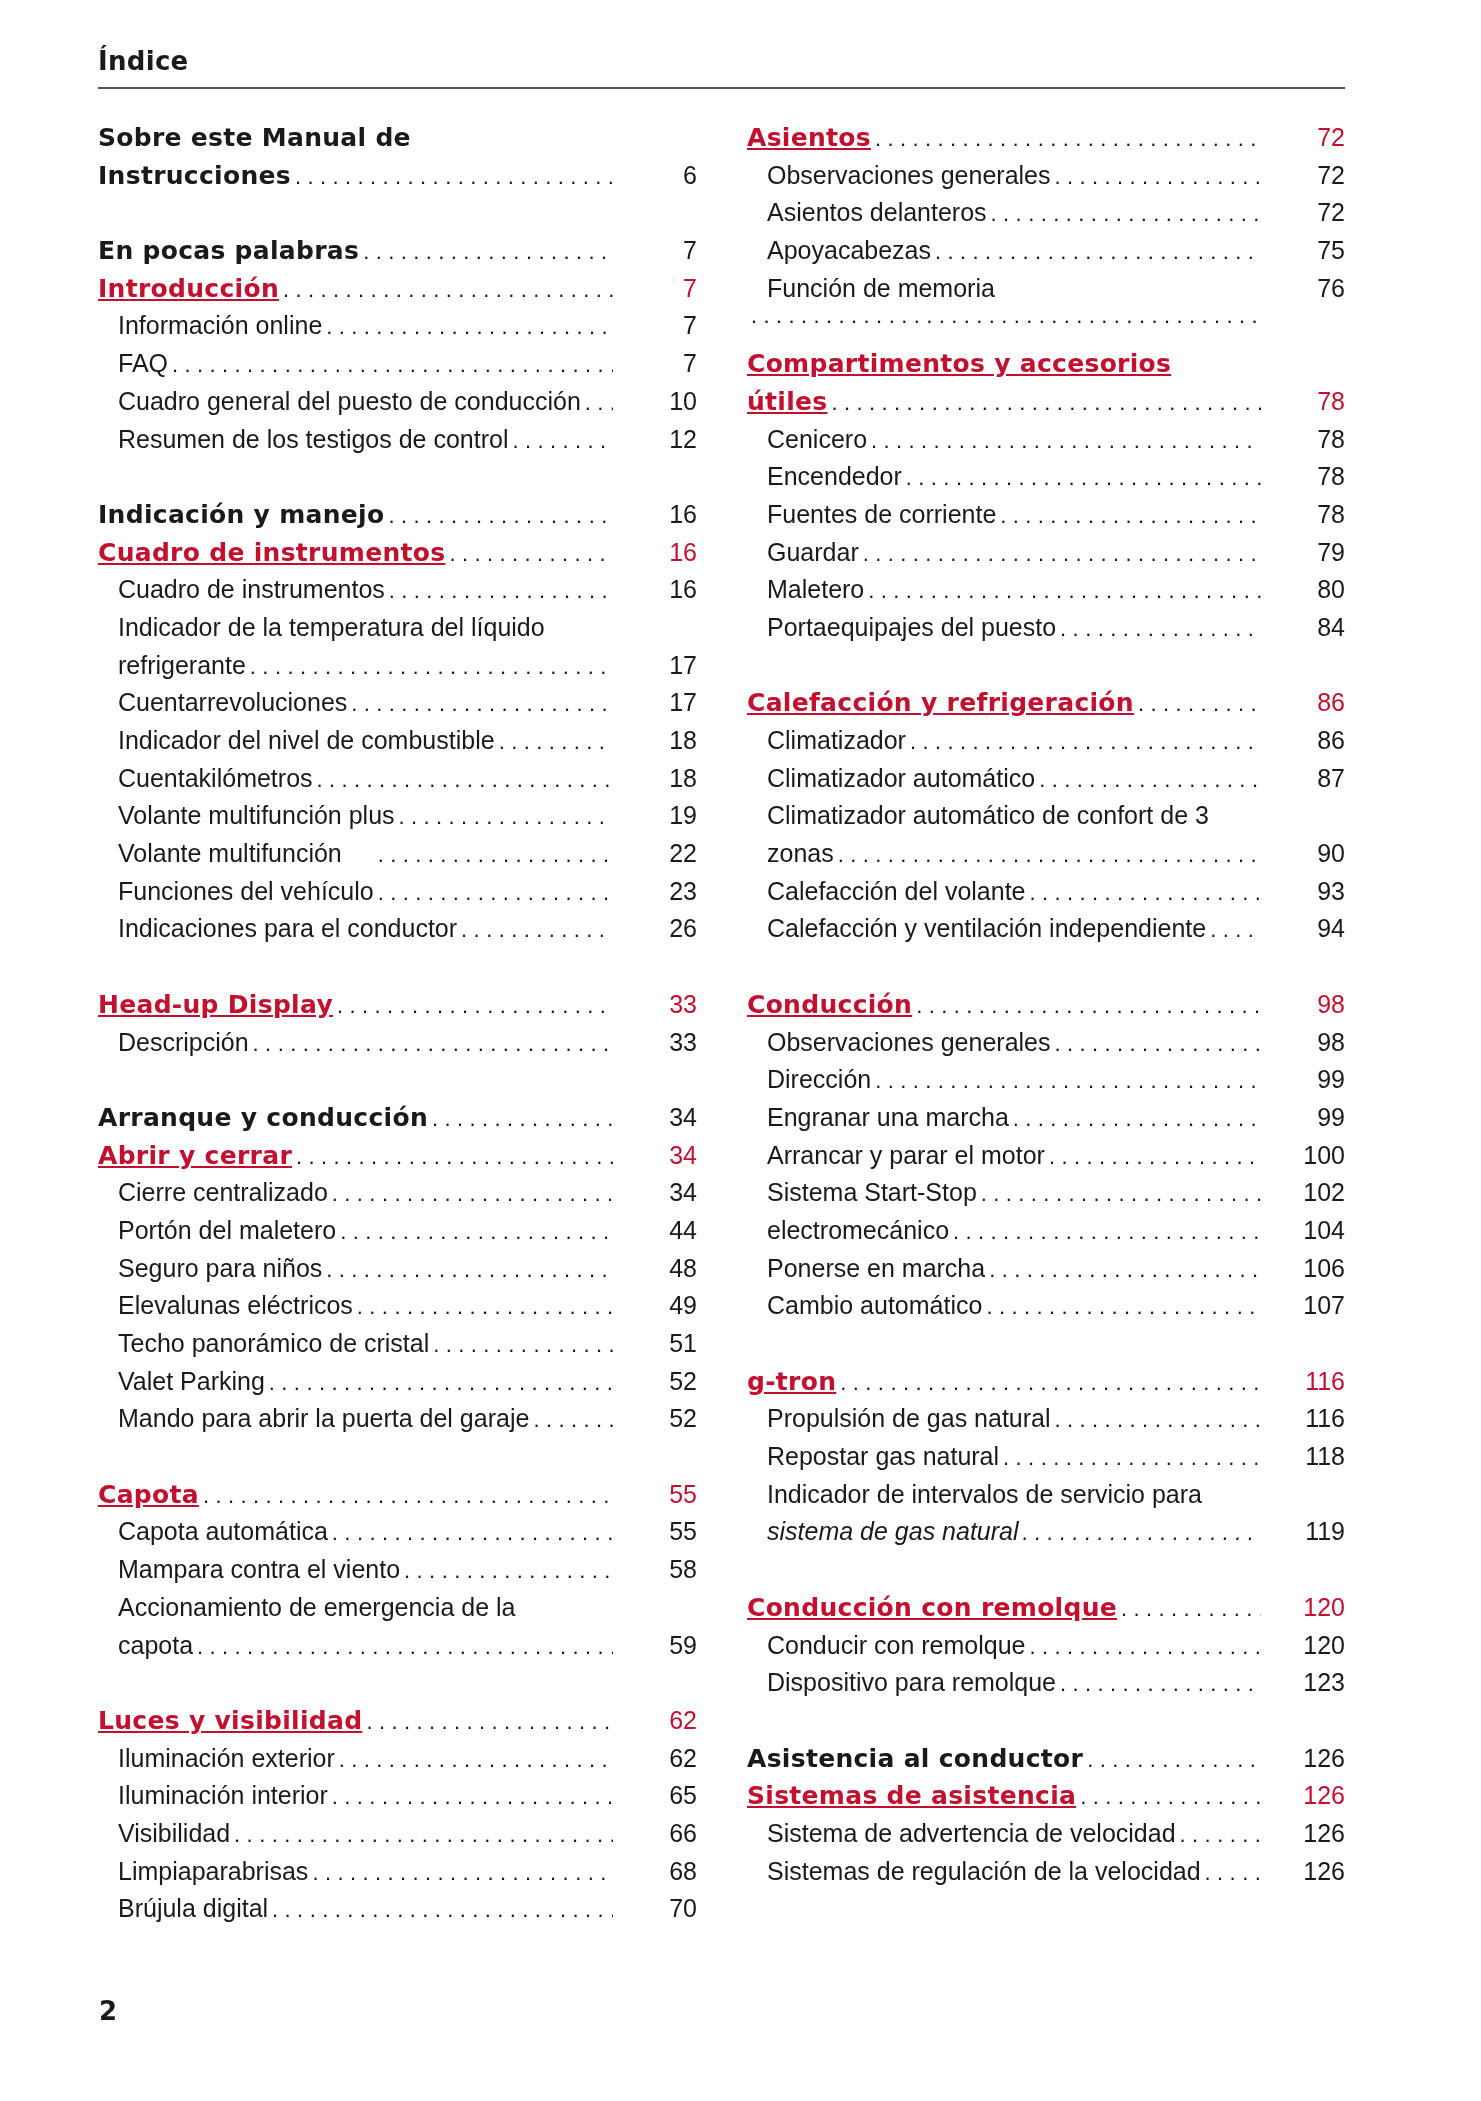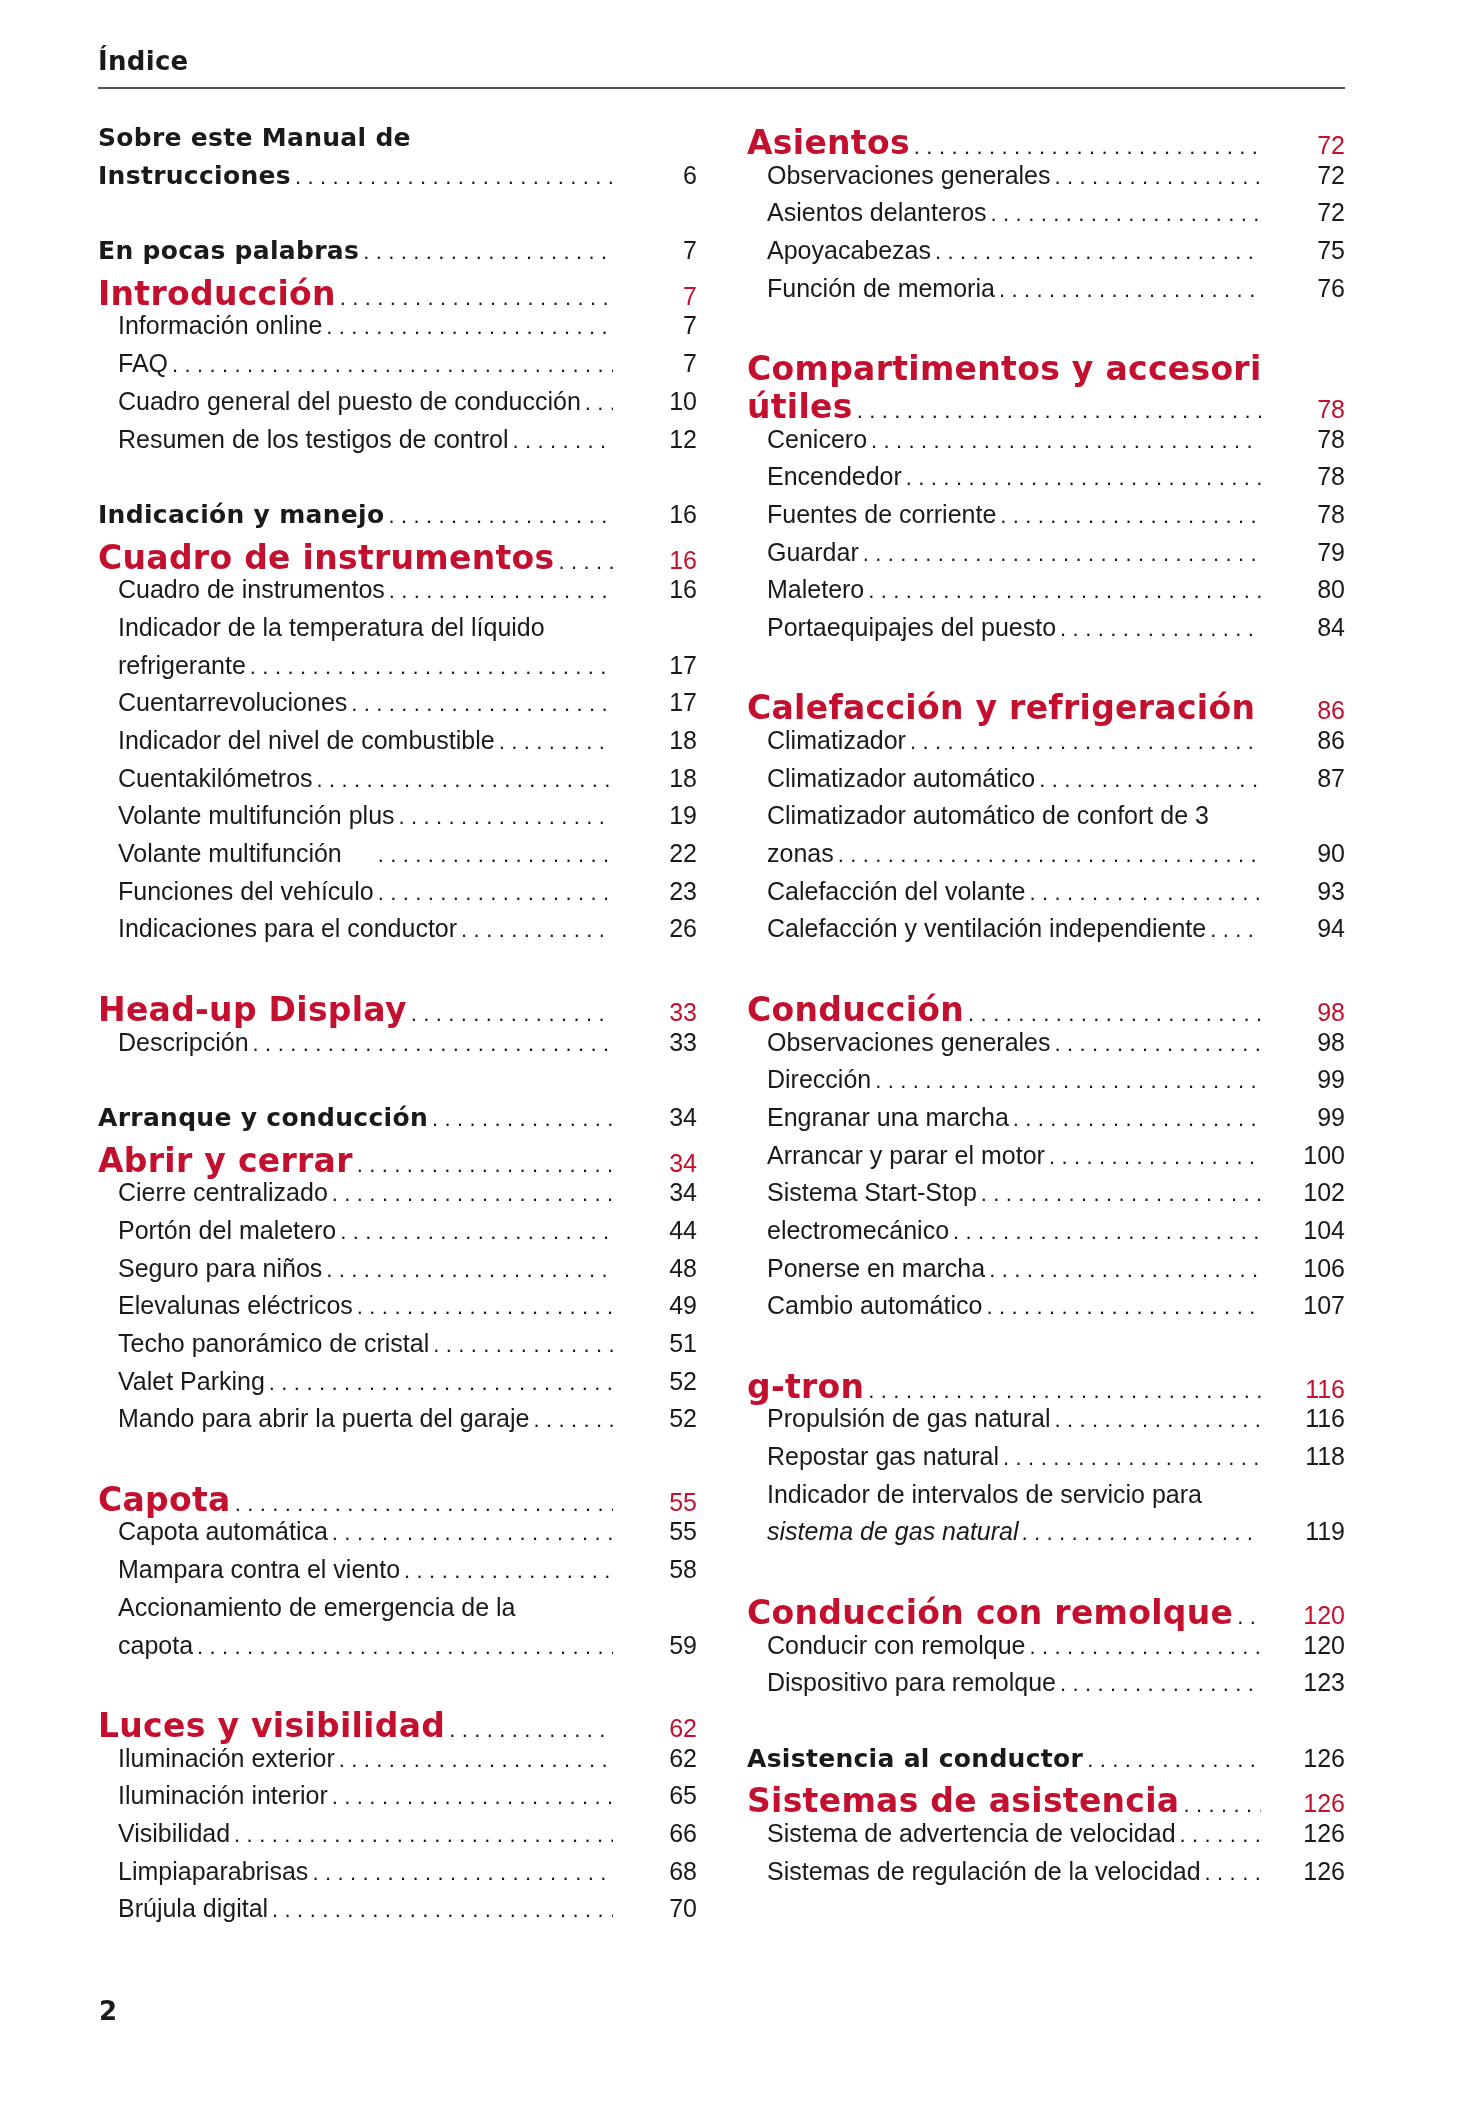--- a/index.html
+++ b/index.html
@@ -39,22 +39,22 @@
     flex: 0 0 auto; width: 72px; text-align: right;
     font-family: "Liberation Sans", sans-serif; font-size: 25px; font-weight: normal;
   }
   .col.left .row { width: 599px; }
   .col.right .row { width: 598px; }
   .row.lv1 .lbl {
     font-family: "DejaVu Sans", sans-serif; font-weight: bold; font-size: 25px;
     color: #1a1a1a; letter-spacing: 0.3px;
   }
   .row.lv2 .lbl {
-    font-family: "DejaVu Sans", sans-serif; font-weight: bold; font-size: 33px;
-    color: #c3102f; letter-spacing: 0.3px;
+    font-family: "DejaVu Sans", sans-serif; font-weight: bold; font-size: 25px;
+    color: #c3102f; letter-spacing: 0.3px; text-decoration: underline;
   }
   .row.lv2 .pg { color: #c3102f; }
   .row.sub .lbl {
     font-family: "Liberation Sans", sans-serif; font-size: 25px; color: #1a1a1a;
     padding-left: 20px;
   }
   .row.sub .label-wrap { }
   .row.blank { height: 37.7px; }
   .row.cont .leader, .row.cont .pg { visibility: hidden; }
   .page-footer-number {
@@ -393,21 +393,21 @@
       <span class="pg">72</span>
     </div>
     <div class="row sub">
       <span class="label-wrap" style="margin-right: 12px;">
         <span class="lbl">Apoyacabezas</span>
         <span class="leader">................................................................................</span>
       </span>
       <span class="pg">75</span>
     </div>
     <div class="row sub">
-      <span class="label-wrap" style="margin-right: 12px;">
+      <span class="label-wrap" style="margin-right: 12px; flex-direction: column;">
         <span class="lbl">Función de memoria</span>
         <span class="leader">................................................................................</span>
       </span>
       <span class="pg">76</span>
     </div>
     <div class="row blank"></div>
     <div class="row lv2 cont">
       <span class="label-wrap" style="margin-right: 12px;">
         <span class="lbl">Compartimentos y accesorios</span>
         <span class="leader">................................................................................</span>

